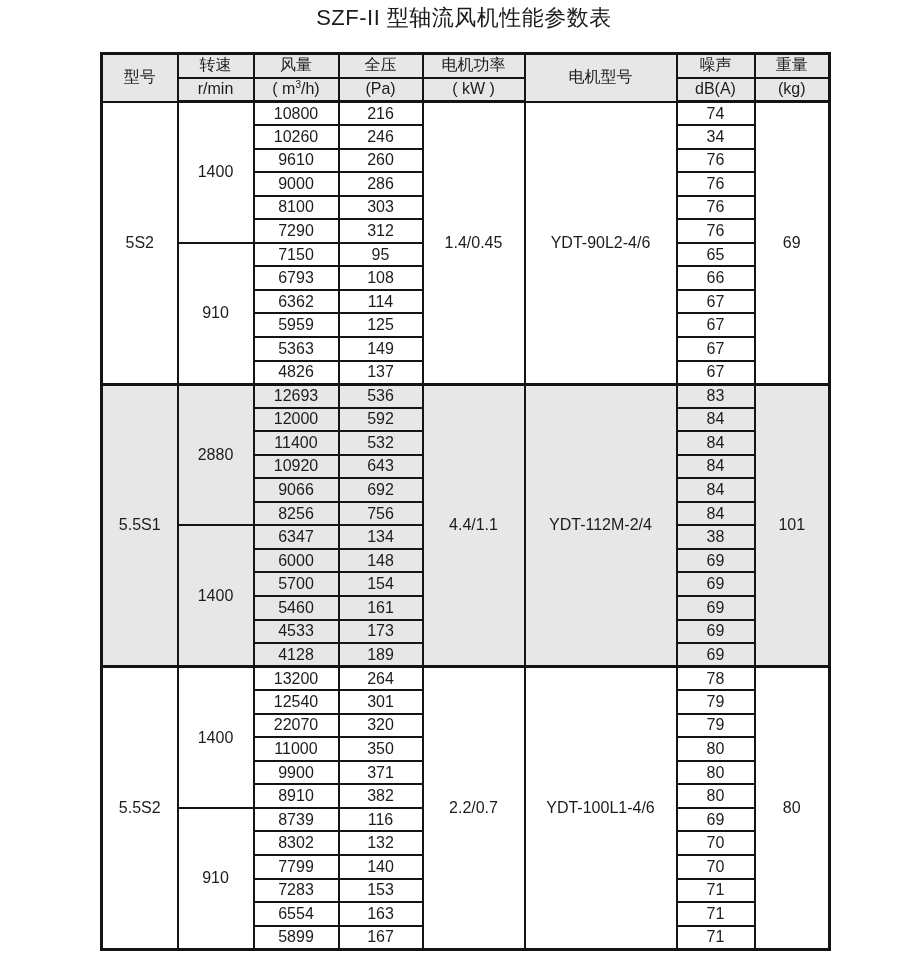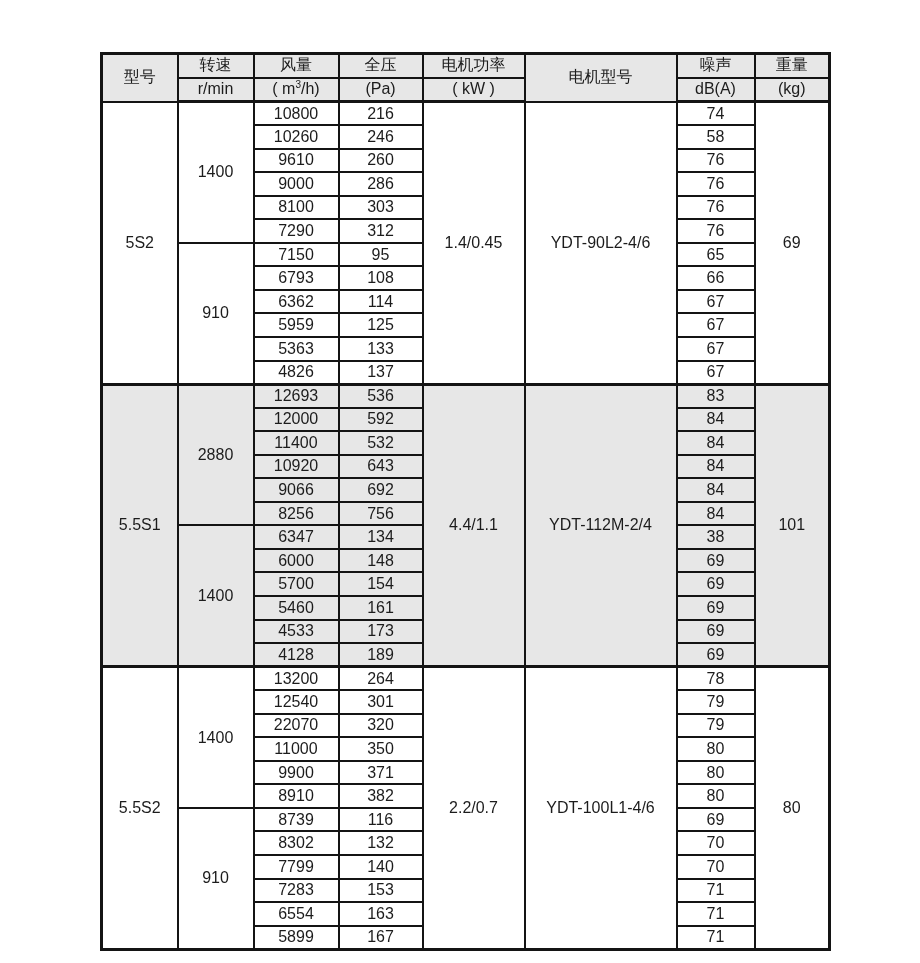--- a/index.html
+++ b/index.html
@@ -55,20 +55,21 @@
   }
   table.perf tbody tr.shaded td { background: var(--band-bg, #e7e7e7); }
   table.perf tbody tr.block-start td { border-top: 3px solid var(--border, #141414); }
   table.perf sup { font-size: 10px; line-height: 0; }
 </style>
 </head>
 <body>
 
 <div class="page">
 
+  <div class="title">SZF-II 型轴流风机性能参数表</div>
 
   <table class="perf">
     <colgroup>
       <col style="width:76px">
       <col style="width:76px">
       <col style="width:85px">
       <col style="width:84px">
       <col style="width:102px">
       <col style="width:152px">
       <col style="width:78px">
@@ -101,21 +102,21 @@
           <td>10800</td>
           <td>216</td>
           <td rowspan="12">1.4/0.45</td>
           <td rowspan="12">YDT-90L2-4/6</td>
           <td>74</td>
           <td rowspan="12">69</td>
         </tr>
         <tr>
           <td>10260</td>
           <td>246</td>
-          <td>58</td>
+          <td>34</td>
         </tr>
         <tr>
           <td>9610</td>
           <td>260</td>
           <td>76</td>
         </tr>
         <tr>
           <td>9000</td>
           <td>286</td>
           <td>76</td>
@@ -146,21 +147,21 @@
           <td>114</td>
           <td>67</td>
         </tr>
         <tr>
           <td>5959</td>
           <td>125</td>
           <td>67</td>
         </tr>
         <tr>
           <td>5363</td>
-          <td>133</td>
+          <td>149</td>
           <td>67</td>
         </tr>
         <tr>
           <td>4826</td>
           <td>137</td>
           <td>67</td>
         </tr>
         <tr class="shaded block-start">
           <td rowspan="12">5.5S1</td>
           <td rowspan="6">2880</td>

